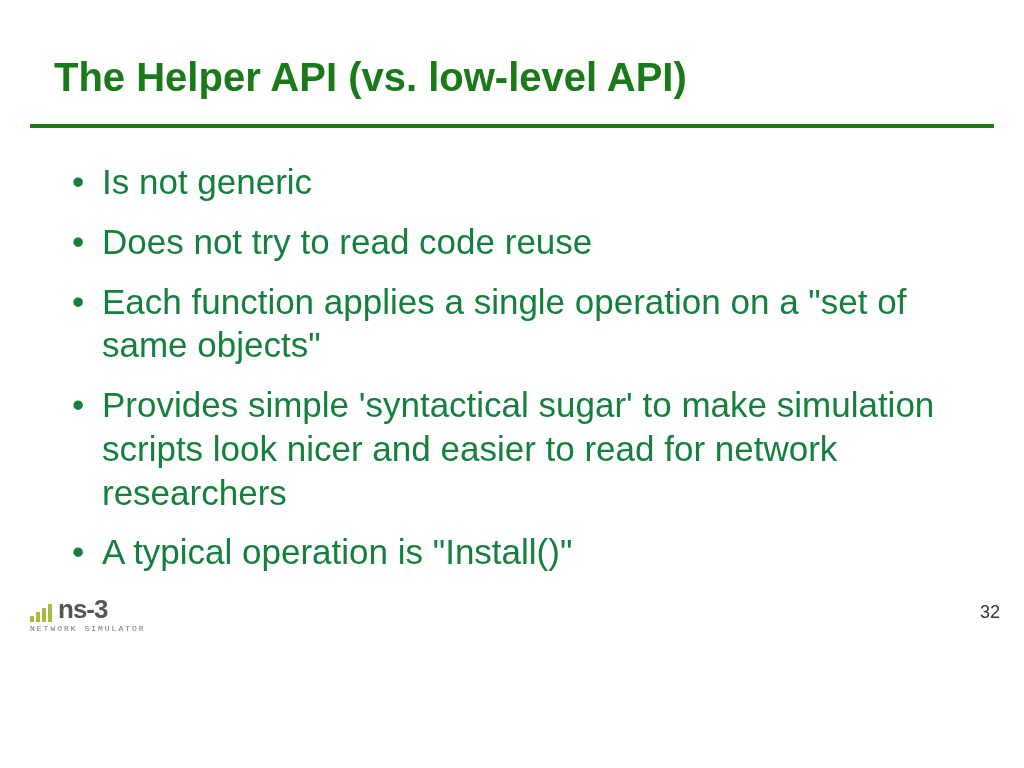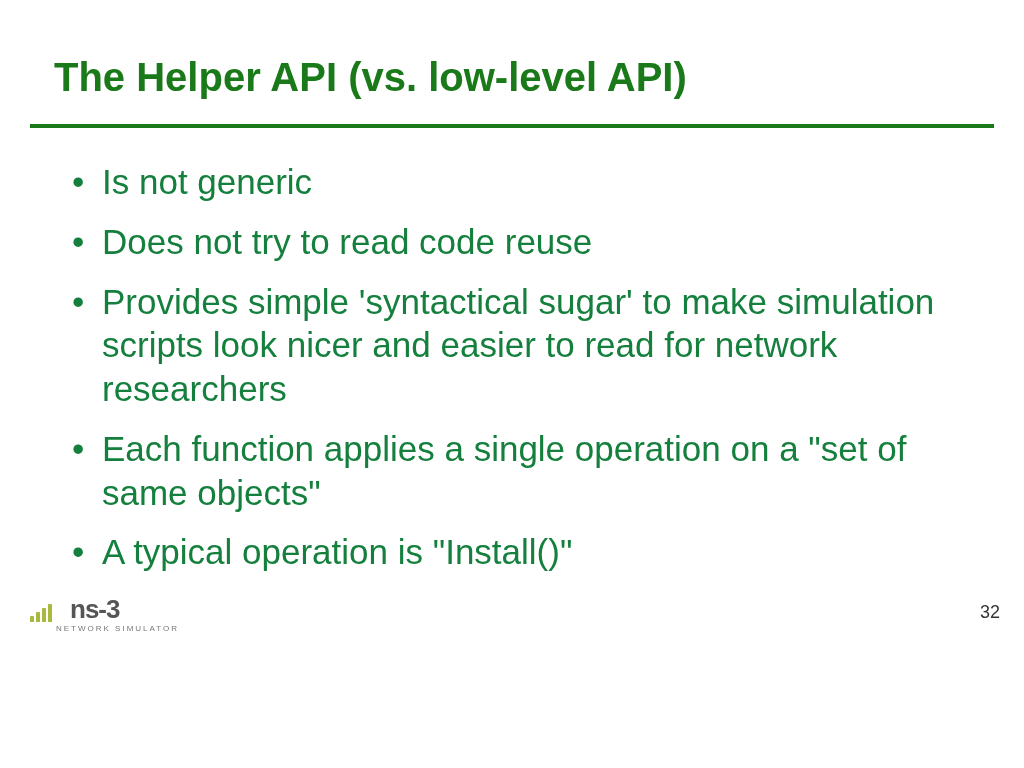--- a/index.html
+++ b/index.html
@@ -55,21 +55,21 @@
     position: absolute;
     left: 30px;
     bottom: 22px;
     display: flex;
     flex-direction: column;
     align-items: flex-start;
   }
   .logo-top {
     display: flex;
     align-items: flex-end;
-    gap: 16px;
+    gap: 4px;
   }
   .bars {
     display: flex;
     align-items: flex-end;
     gap: 2px;
     margin-right: 2px;
   }
   .bar { width: 4px; background: #a9b83f; border-radius: 1px 1px 0 0; }
   .bar.b1 { height: 6px; }
   .bar.b2 { height: 10px; }
@@ -80,37 +80,37 @@
     font-weight: 800;
     color: #555555;
     letter-spacing: -1px;
     line-height: 1;
   }
   .tagline {
     font-size: 8px;
     letter-spacing: 2px;
     color: #777777;
     margin-top: 2px;
-    margin-left: 26px;
+    font-family: Liberation Mono, monospace;
   }
 </style>
 </head>
 <body>
 
 <div class="slide">
 
   <div class="title">The Helper API (vs. low-level API)</div>
   <div class="rule"></div>
 
   <div class="content">
     <ul>
       <li>Is not generic</li>
       <li>Does not try to read code reuse</li>
+      <li>Each function applies a single operation on a "set of same objects"</li>
       <li>Provides simple 'syntactical sugar' to make simulation scripts look nicer and easier to read for network researchers</li>
-      <li>Each function applies a single operation on a "set of same objects"</li>
       <li>A typical operation is "Install()"</li>
     </ul>
   </div>
 
   <div class="logo">
     <div class="logo-top">
       <div class="bars">
         <div class="bar b1"></div>
         <div class="bar b2"></div>
         <div class="bar b3"></div>

